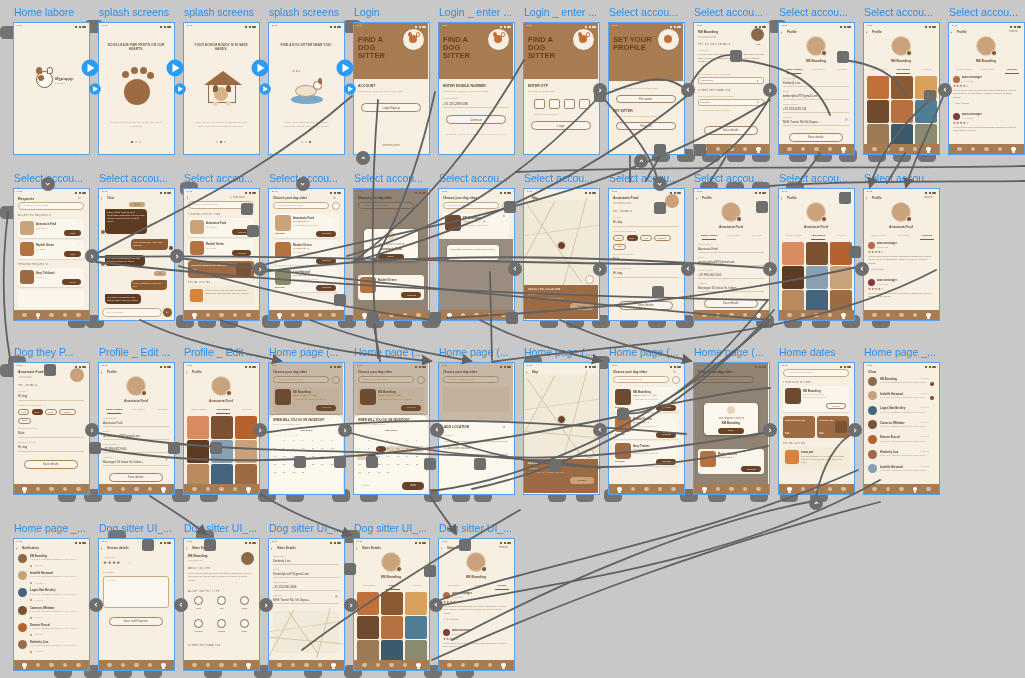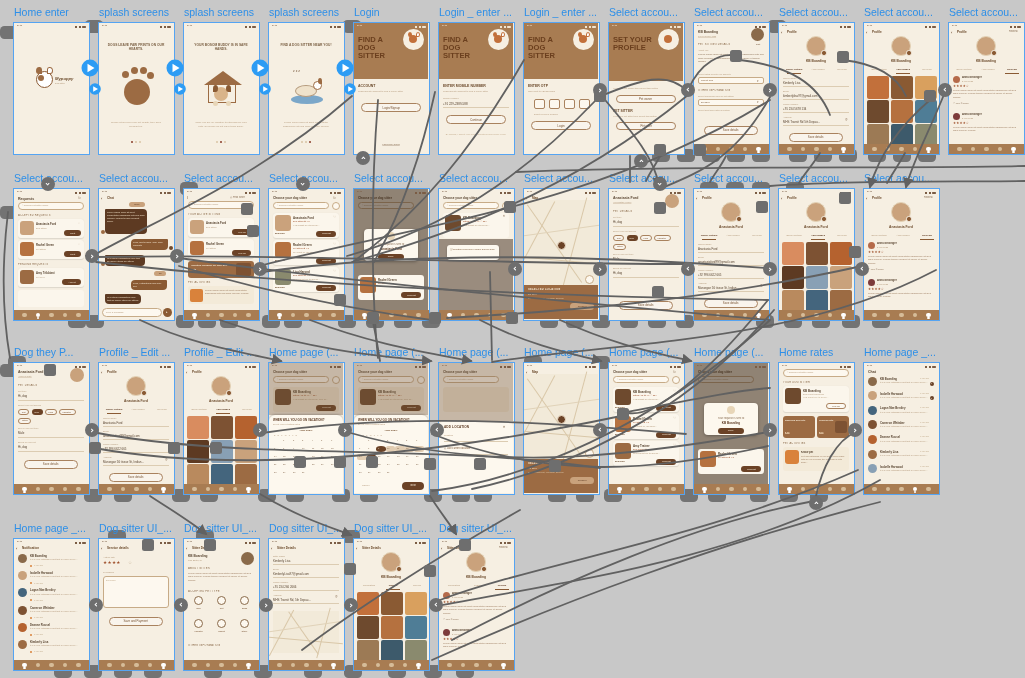--- a/index.html
+++ b/index.html
@@ -101,21 +101,21 @@
       <rect x="144" y="665" width="18" height="13" rx="4.5" fill="#737373"></rect>
       <rect x="204" y="665" width="18" height="13" rx="4.5" fill="#737373"></rect>
       <rect x="254" y="665" width="18" height="13" rx="4.5" fill="#737373"></rect>
       <rect x="304" y="665" width="18" height="13" rx="4.5" fill="#737373"></rect>
       <rect x="344" y="665" width="18" height="13" rx="4.5" fill="#737373"></rect>
       <rect x="388" y="665" width="18" height="13" rx="4.5" fill="#737373"></rect>
       <rect x="424" y="665" width="18" height="13" rx="4.5" fill="#737373"></rect>
       <rect x="456" y="665" width="18" height="13" rx="4.5" fill="#737373"></rect>
     </svg>
   <div id="labels">
-      <div class="flabel" style="left:14px;top:6px">Home enter</div>
+      <div class="flabel" style="left:14px;top:6px">Home labore</div>
       <div class="flabel" style="left:99px;top:6px">splash screens</div>
       <div class="flabel" style="left:184px;top:6px">splash screens</div>
       <div class="flabel" style="left:269px;top:6px">splash screens</div>
       <div class="flabel" style="left:354px;top:6px">Login</div>
       <div class="flabel" style="left:439px;top:6px">Login _ enter ...</div>
       <div class="flabel" style="left:524px;top:6px">Login _ enter ...</div>
       <div class="flabel" style="left:609px;top:6px">Select accou...</div>
       <div class="flabel" style="left:694px;top:6px">Select accou...</div>
       <div class="flabel" style="left:779px;top:6px">Select accou...</div>
       <div class="flabel" style="left:864px;top:6px">Select accou...</div>
@@ -133,21 +133,21 @@
       <div class="flabel" style="left:864px;top:172px">Select accou...</div>
       <div class="flabel" style="left:14px;top:346px">Dog they P...</div>
       <div class="flabel" style="left:99px;top:346px">Profile _ Edit ...</div>
       <div class="flabel" style="left:184px;top:346px">Profile _ Edit ...</div>
       <div class="flabel" style="left:269px;top:346px">Home page (...</div>
       <div class="flabel" style="left:354px;top:346px">Home page (...</div>
       <div class="flabel" style="left:439px;top:346px">Home page (...</div>
       <div class="flabel" style="left:524px;top:346px">Home page (...</div>
       <div class="flabel" style="left:609px;top:346px">Home page (...</div>
       <div class="flabel" style="left:694px;top:346px">Home page (...</div>
-      <div class="flabel" style="left:779px;top:346px">Home rates</div>
+      <div class="flabel" style="left:779px;top:346px">Home dates</div>
       <div class="flabel" style="left:864px;top:346px">Home page _...</div>
       <div class="flabel" style="left:14px;top:522px">Home page _...</div>
       <div class="flabel" style="left:99px;top:522px">Dog sitter UI_...</div>
       <div class="flabel" style="left:184px;top:522px">Dog sitter UI_...</div>
       <div class="flabel" style="left:269px;top:522px">Dog sitter UI_...</div>
       <div class="flabel" style="left:354px;top:522px">Dog sitter UI_...</div>
       <div class="flabel" style="left:439px;top:522px">Dog sitter UI_...</div>
     </div>
   <div id="frames">
       <div class="frame" style="left:13px;top:22px">

